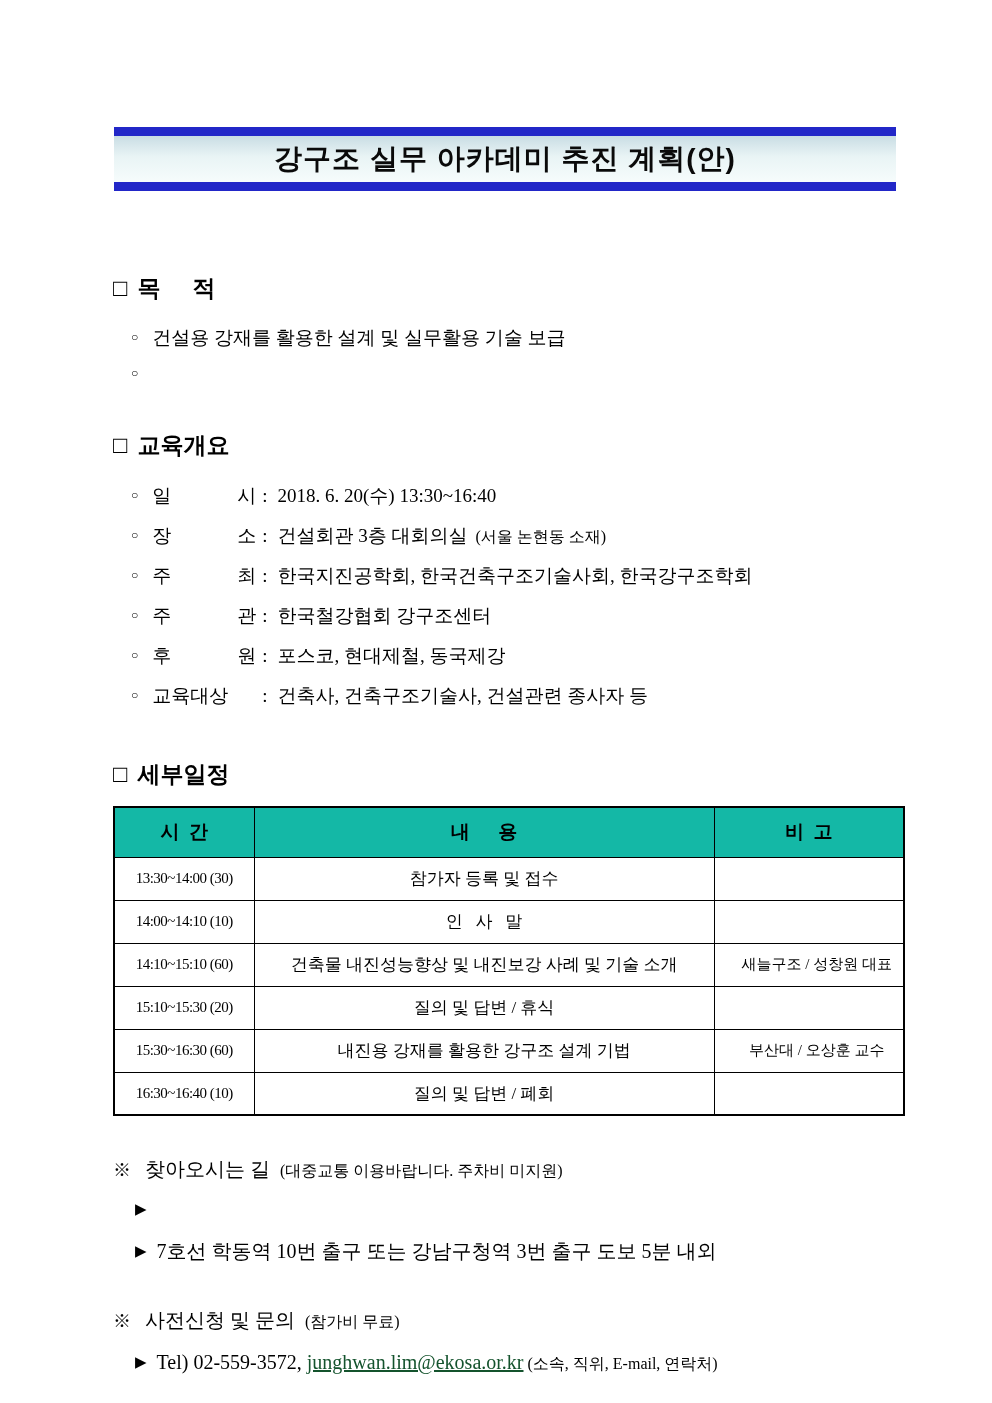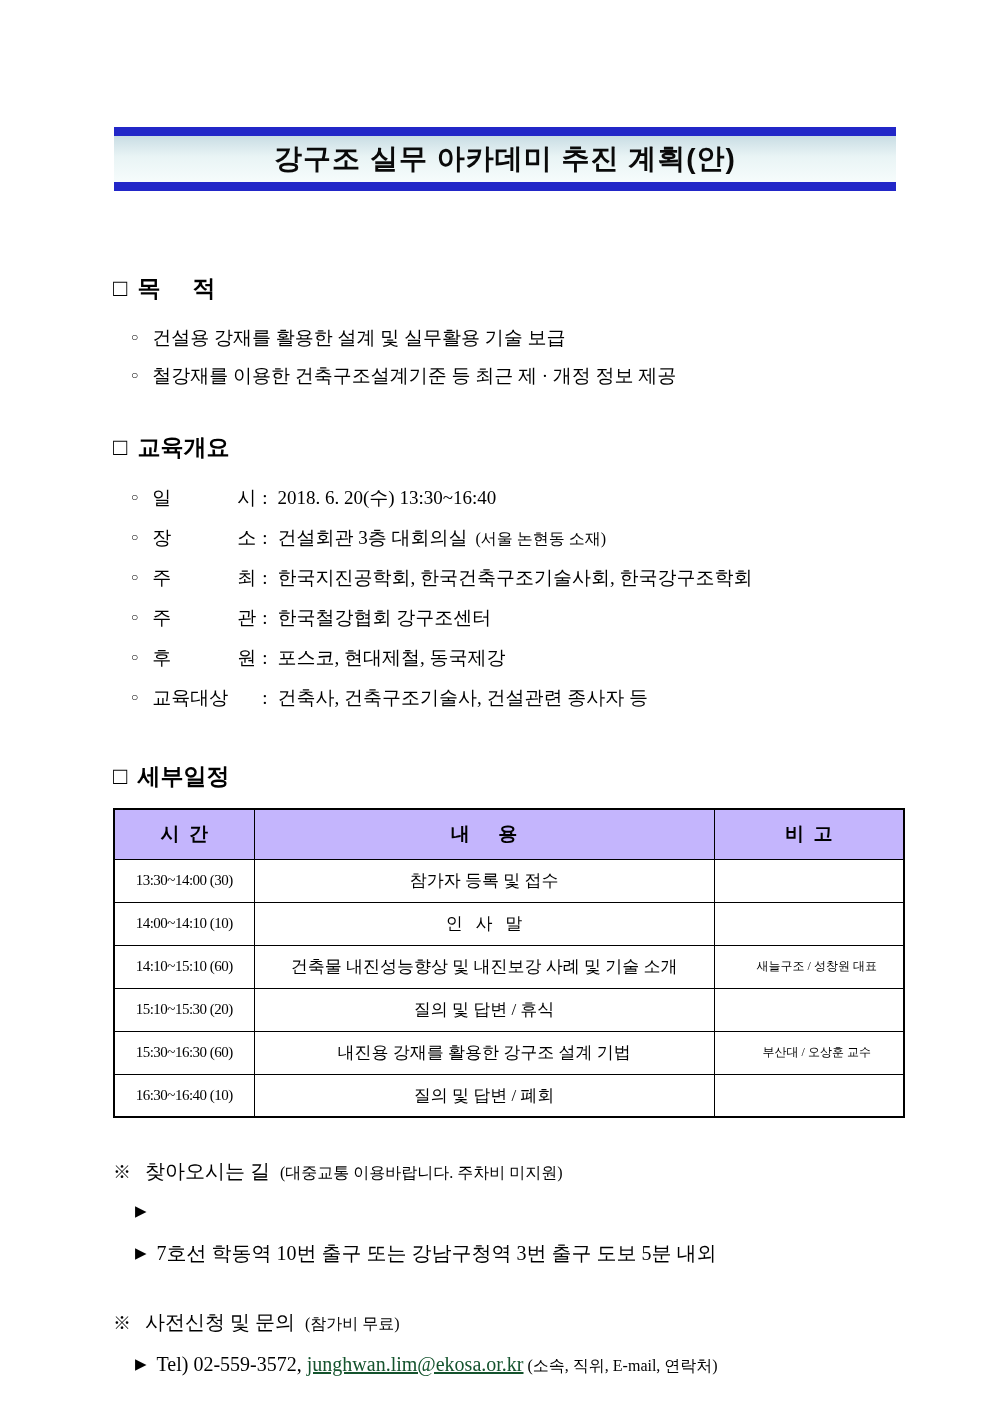--- a/index.html
+++ b/index.html
@@ -97,32 +97,32 @@
     table-layout: fixed;
   }
   .schedule-table th, .schedule-table td {
     border: 1px solid #000;
     text-align: center;
     vertical-align: middle;
     white-space: pre;
     overflow: hidden;
   }
   .schedule-table th {
-    background: #c4b5fd;
+    background: #14b8a6;
     height: 50px;
     font-size: 19px;
     font-weight: 600;
   }
   .schedule-table td { height: 43px; }
   .col-time { width: 140px; }
   .col-content { width: 460px; }
   .col-note { width: 190px; }
   td.cell-time { font-size: 15px; letter-spacing: -0.5px; }
   td.cell-content { font-size: 17px; }
-  td.cell-note { font-size: 12px; padding-left: 16px; }
+  td.cell-note { font-size: 15px; padding-left: 16px; }
 
   
   .note-block { margin-left: 113px; }
   .n-directions { margin-top: 40px; }
   .n-contact { margin-top: 34px; }
   .note-title {
     display: flex;
     align-items: baseline;
     font-size: 20px;
     white-space: pre;
@@ -159,21 +159,20 @@
     <span class="sq">□</span>
     <span>목     적</span>
   </div>
   <ul class="bullet-list">
     <li>
       <span class="dot">○</span>
       <span>건설용 강재를 활용한 설계 및 실무활용 기술 보급</span>
     </li>
     <li>
       <span class="dot">○</span>
-      <span>철강재를 이용한 건축구조설계기준 등 최근 제 · 개정 정보 제공</span>
     </li>
   </ul>
 
   <div class="section-heading h-overview">
     <span class="sq">□</span>
     <span>교육개요</span>
   </div>
   <ul class="bullet-list overview-list">
     <li>
       <span class="dot">○</span>

